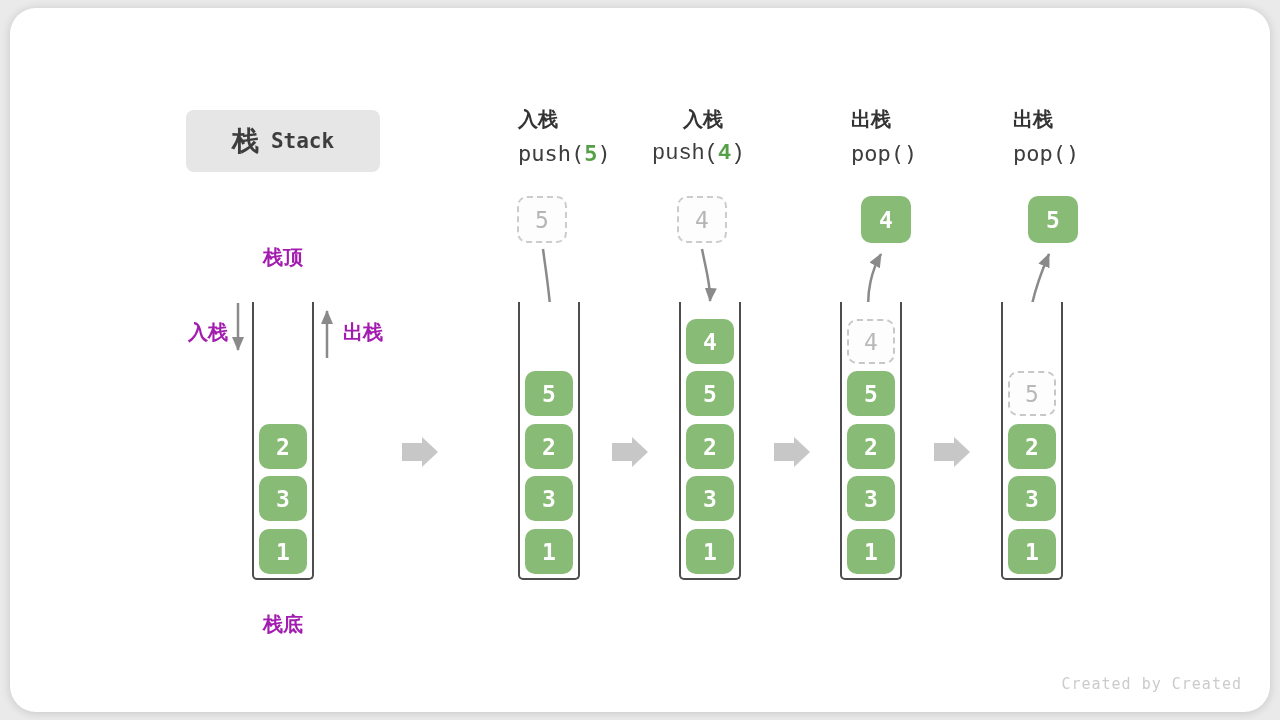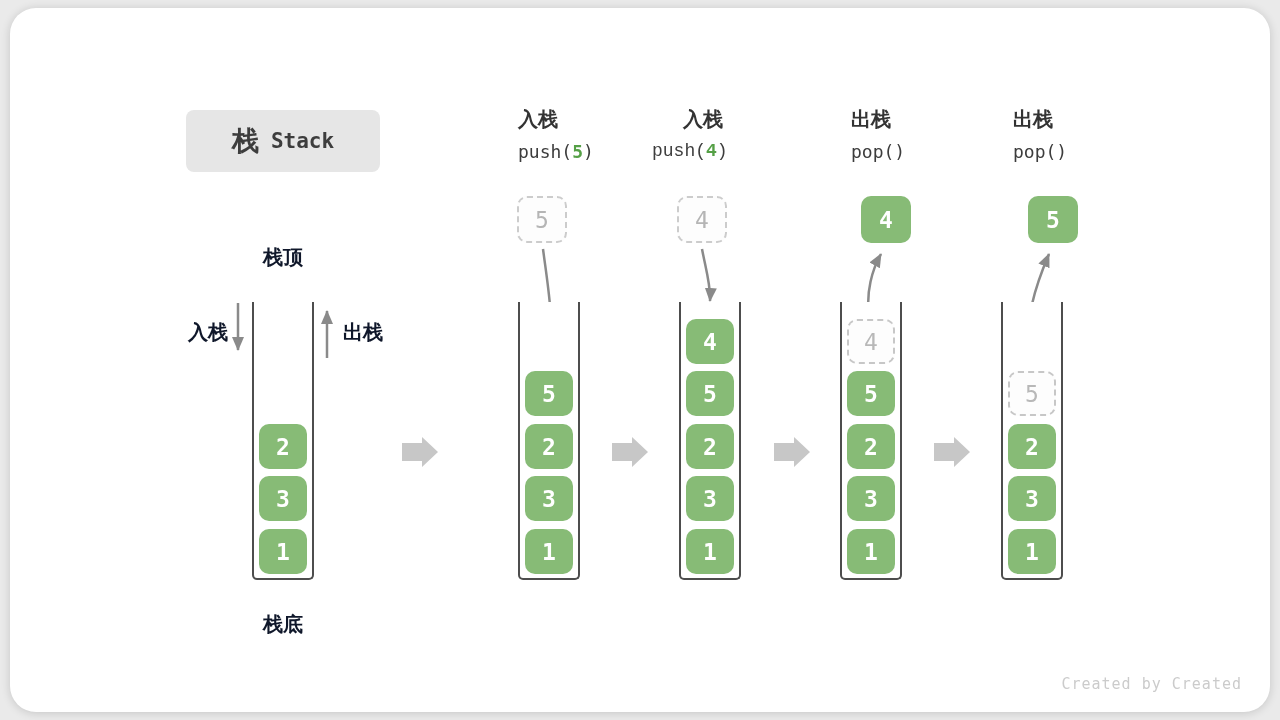--- a/index.html
+++ b/index.html
@@ -18,25 +18,25 @@
   
   .title-box{
     position:absolute;left:186px;top:110px;width:194px;height:62px;
     background:#e6e6e6;border-radius:8px;
     display:flex;align-items:center;justify-content:center;gap:12px;
     color:#3d3d3d;
   }
   .title-zh{font-size:27px;font-weight:700;}
   .title-en{font-size:21px;font-weight:600;font-family:"DejaVu Sans Mono",monospace;}
   
-  .cjk{position:absolute;font-size:20px;font-weight:700;color:#0f172a;white-space:nowrap;}
+  .cjk{position:absolute;font-size:20px;font-weight:700;color:#a21caf;white-space:nowrap;}
   .center62{width:62px;text-align:center;}
   
   .op-zh{position:absolute;top:106px;font-size:20px;font-weight:700;color:#333;}
-  .op-code{position:absolute;top:141px;font-size:18px;font-weight:500;color:#3d3d3d;
+  .op-code{position:absolute;top:141px;font-size:22px;font-weight:500;color:#3d3d3d;
            font-family:"DejaVu Sans Mono",monospace;white-space:nowrap;}
   .op-arg{color:#55A046;font-weight:700;}
   
   .stack{
     position:absolute;top:302px;width:62px;height:278px;
     border-left:2px solid #4d4d4d;border-right:2px solid #4d4d4d;border-bottom:2px solid #4d4d4d;
     border-radius:0 0 5px 5px;box-sizing:border-box;background:#fff;
   }
   .cell{
     position:absolute;left:5px;width:48px;height:45px;

